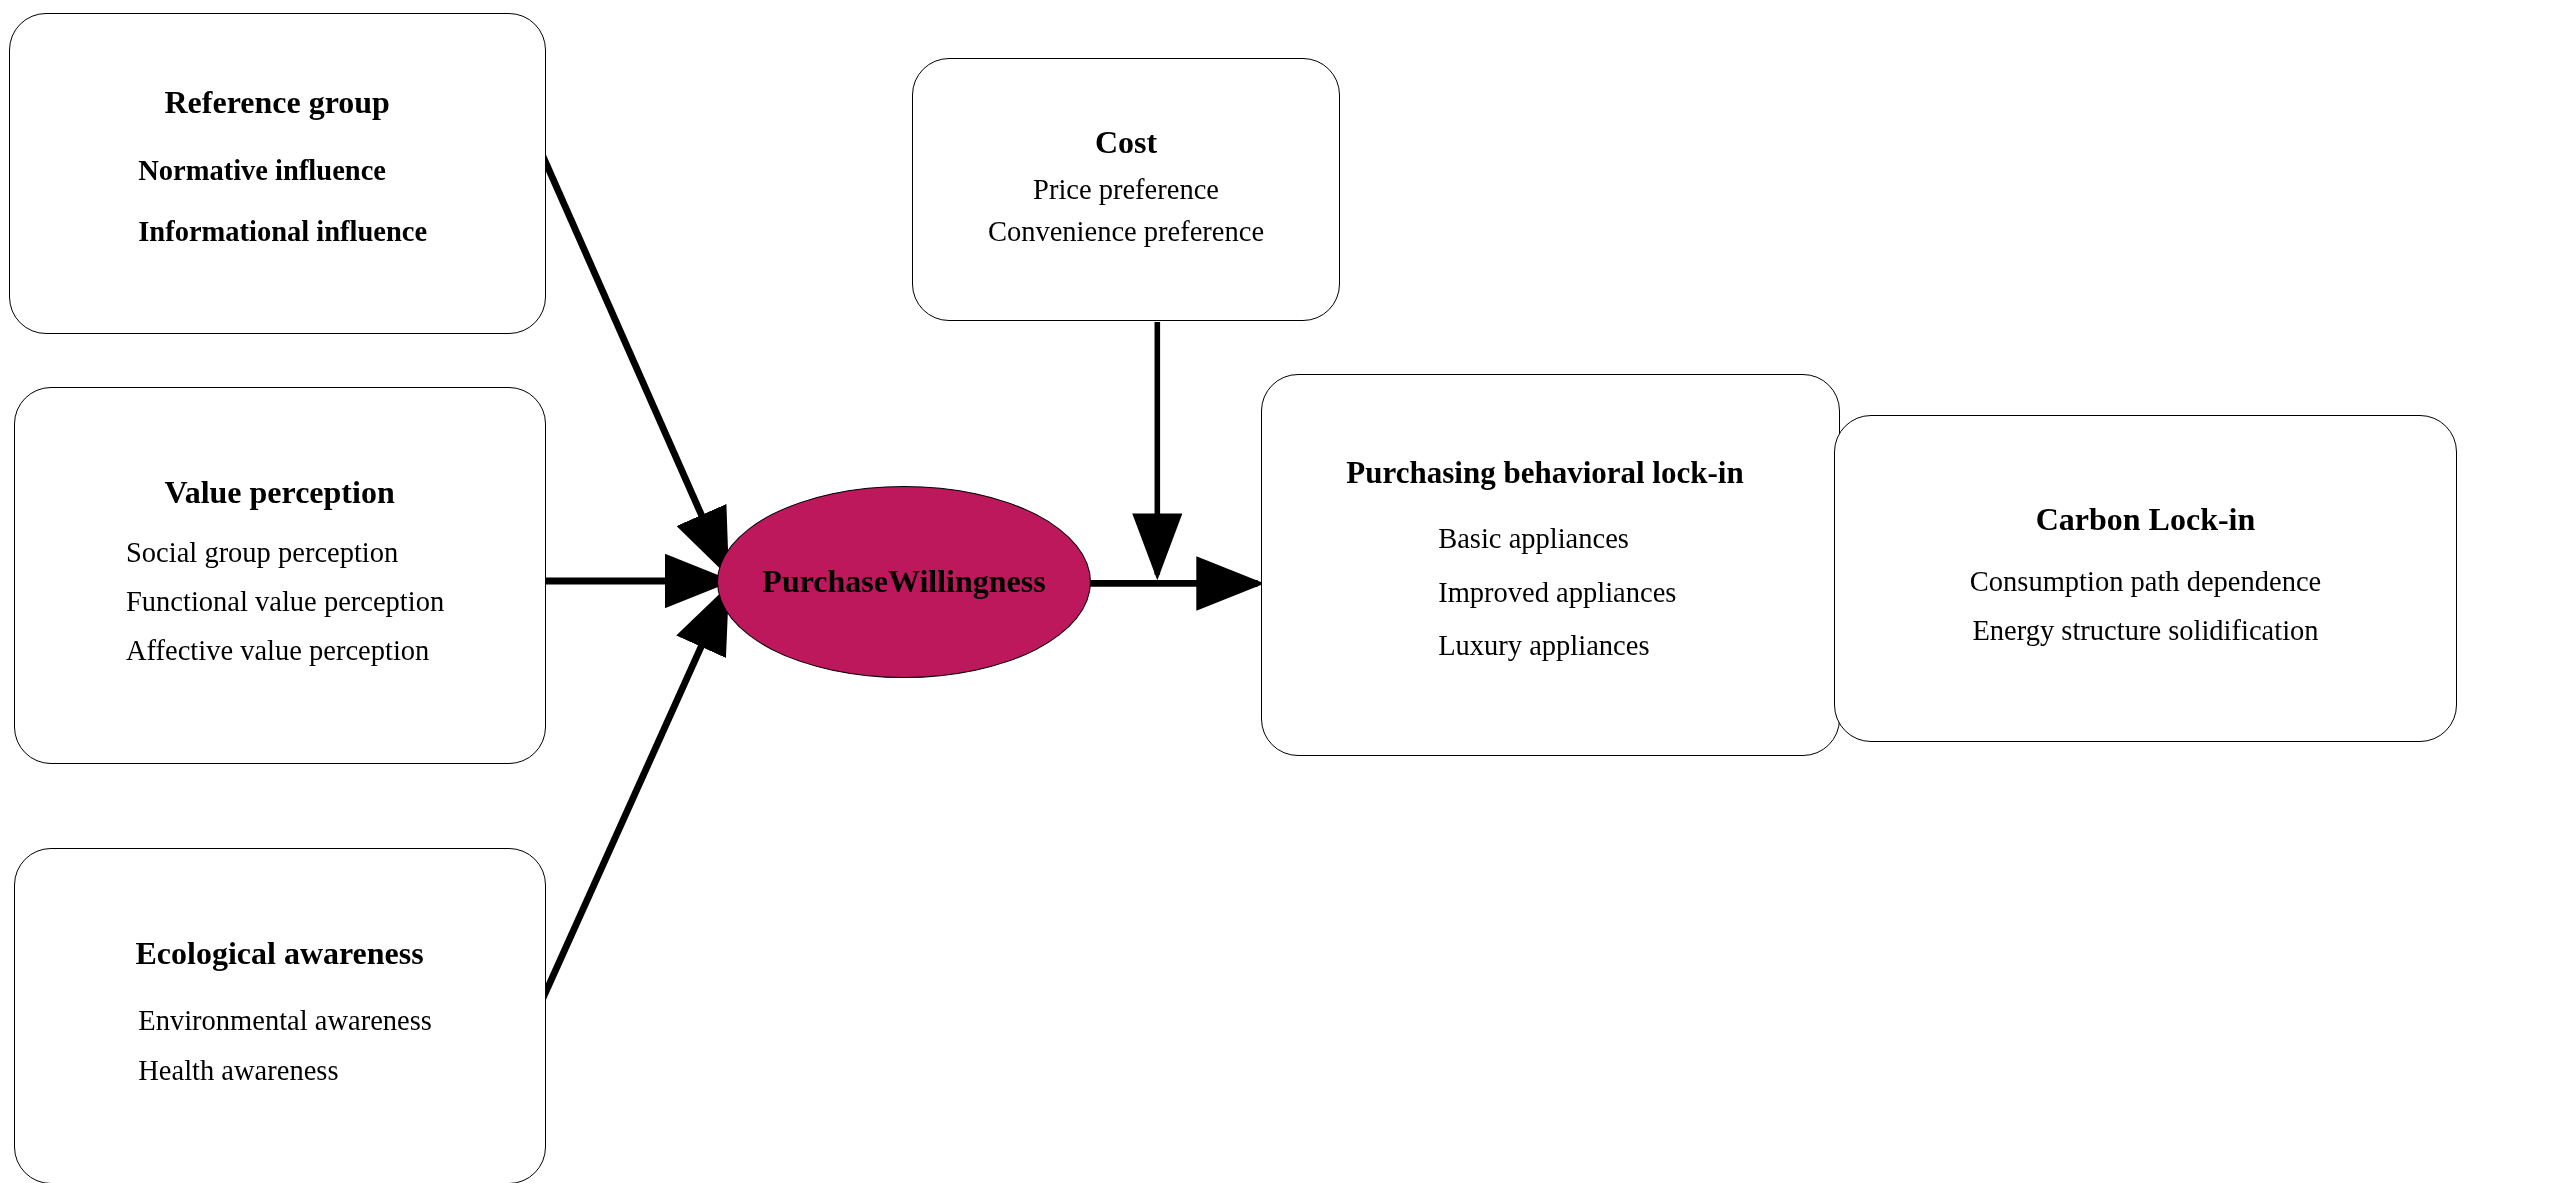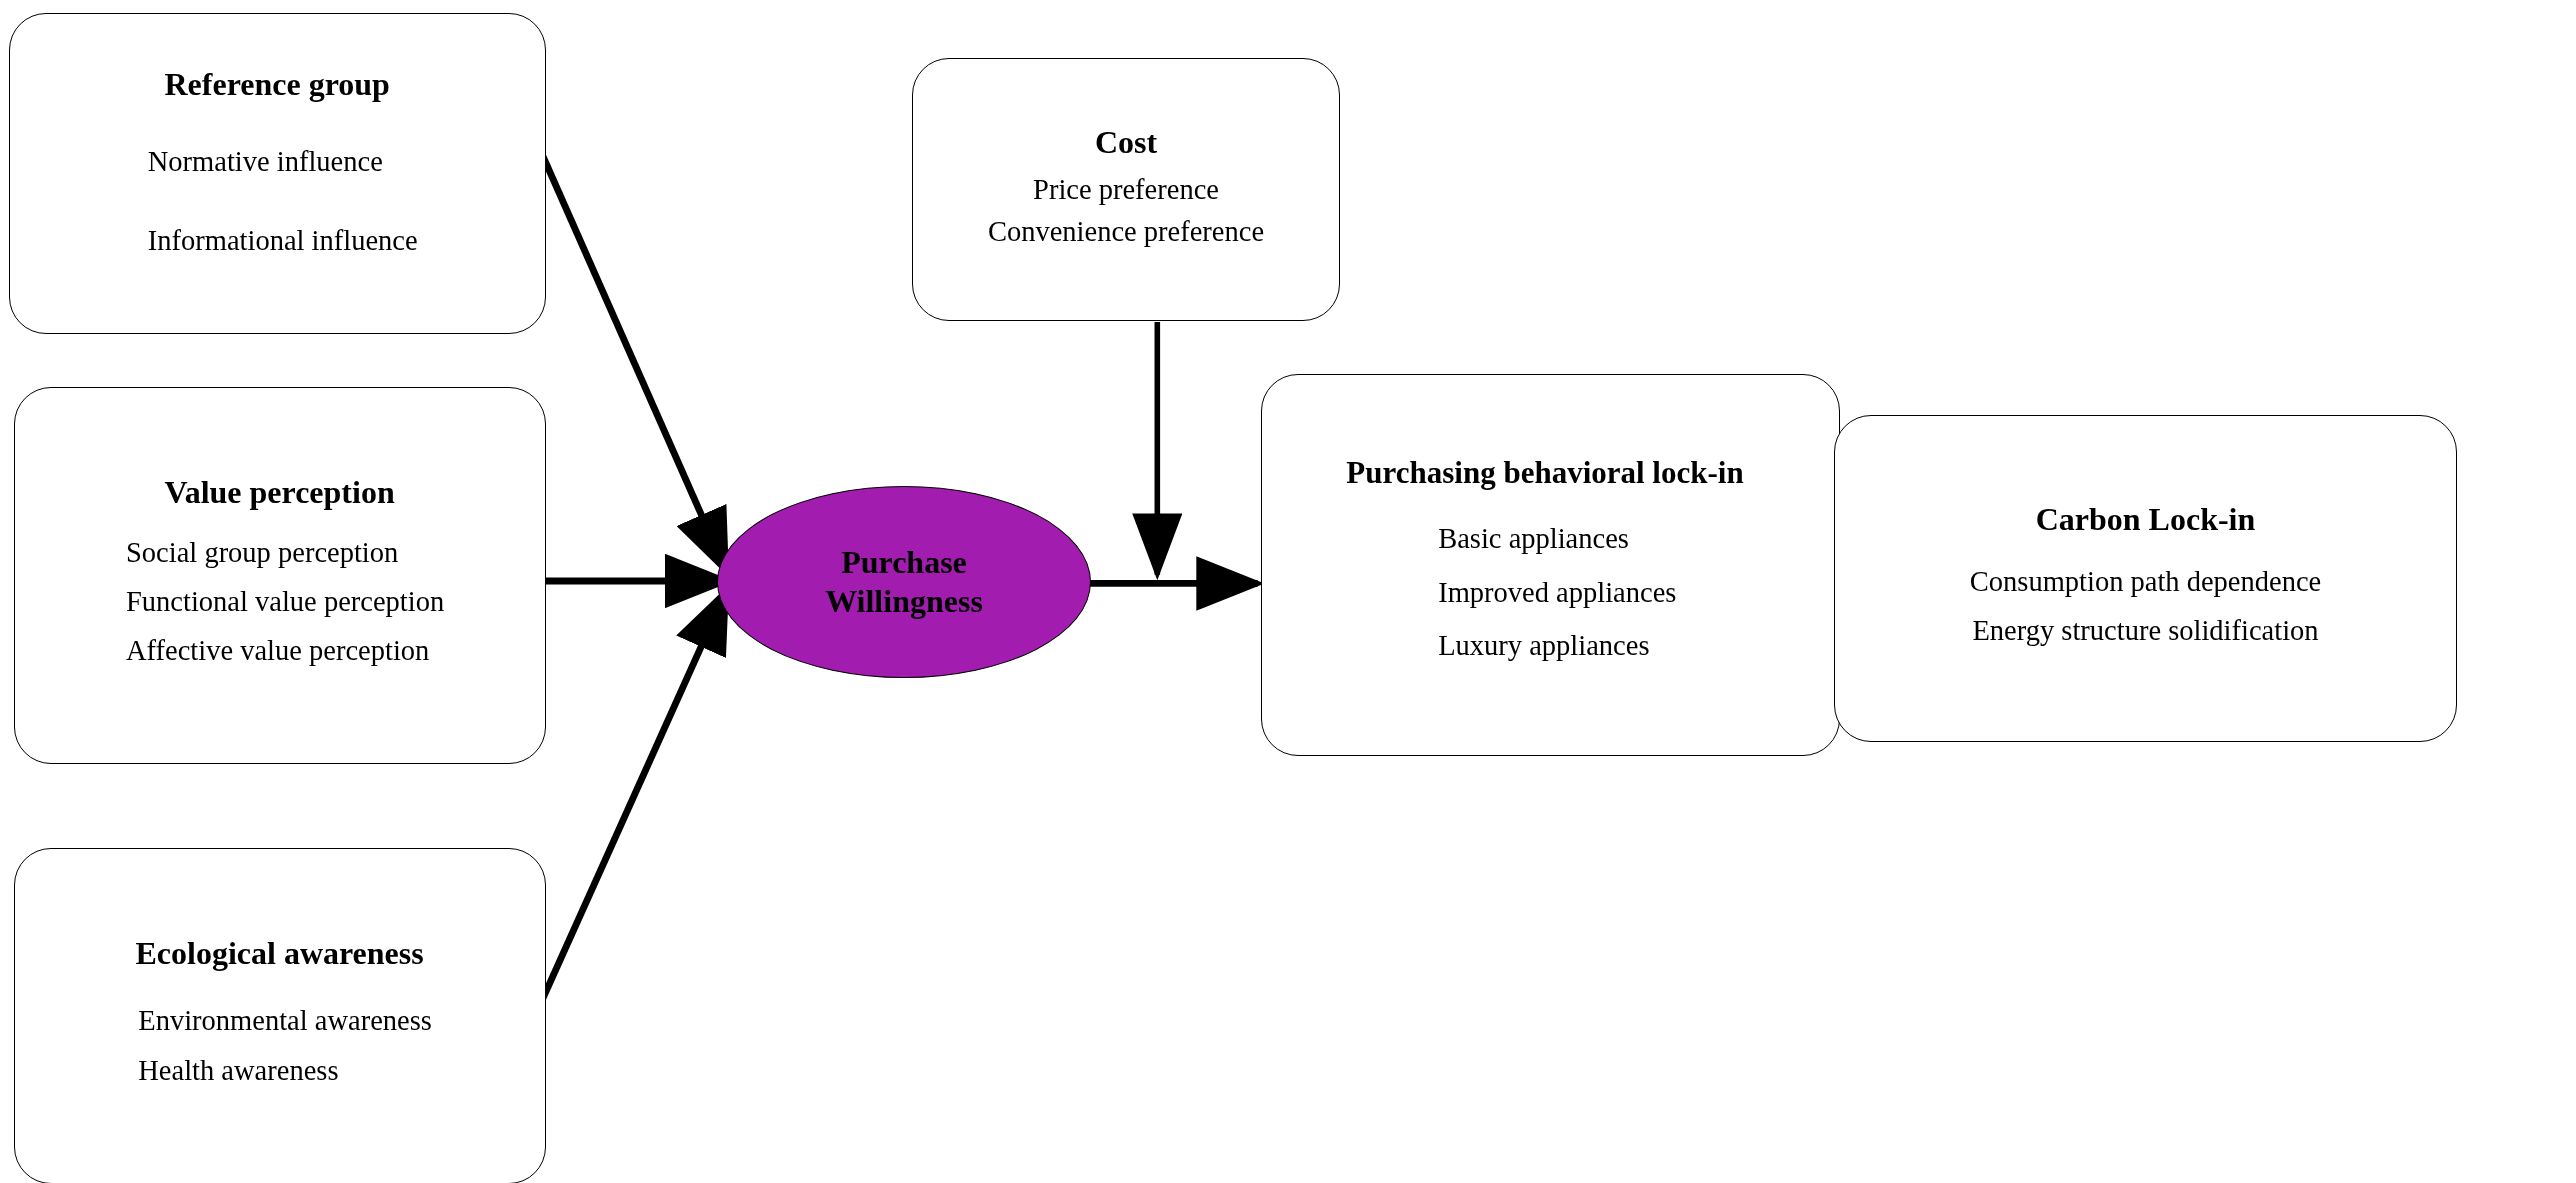--- a/index.html
+++ b/index.html
@@ -56,21 +56,21 @@
     line-height: 1.15;
     white-space: nowrap;
   }
 
   
   #node-reference-group {
     left: 8.7px; top: 13px; width: 537px; height: 321px;
   }
   #node-reference-group .node-title { margin-bottom: 21px; }
   #node-reference-group .node-items { margin-left: 11px; }
-  #node-reference-group .node-item { margin: 23px 0; }
+  #node-reference-group .node-item { margin: 14px 0; font-weight: bold; }
 
   #node-value-perception {
     left: 13.6px; top: 387px; width: 532px; height: 377px;
   }
   #node-value-perception .node-title { margin-bottom: 18.6px; }
   #node-value-perception .node-items { margin-left: 11px; }
   #node-value-perception .node-item { margin: 8px 0; }
 
   #node-ecological-awareness {
     left: 13.6px; top: 848px; width: 532px; height: 336px;
@@ -102,23 +102,23 @@
   #node-carbon-lock-in .node-title { margin-bottom: 21px; }
   #node-carbon-lock-in .node-item { margin: 8px 0; }
 
   
   #node-purchase-willingness {
     position: absolute;
     left: 717px; top: 486px; width: 374px; height: 192px;
     box-sizing: border-box;
     border: 1.9px solid #000000;
     border-radius: 50%;
-    background: #a21caf;
+    background: #be185d;
     display: flex;
-    flex-direction: column;
+    flex-direction: row;
     align-items: center;
     justify-content: center;
     z-index: 3;
   }
   #node-purchase-willingness .ellipse-line {
     font-weight: bold;
     font-size: 32px;
     line-height: 1.22;
     text-align: center;
     white-space: nowrap;

